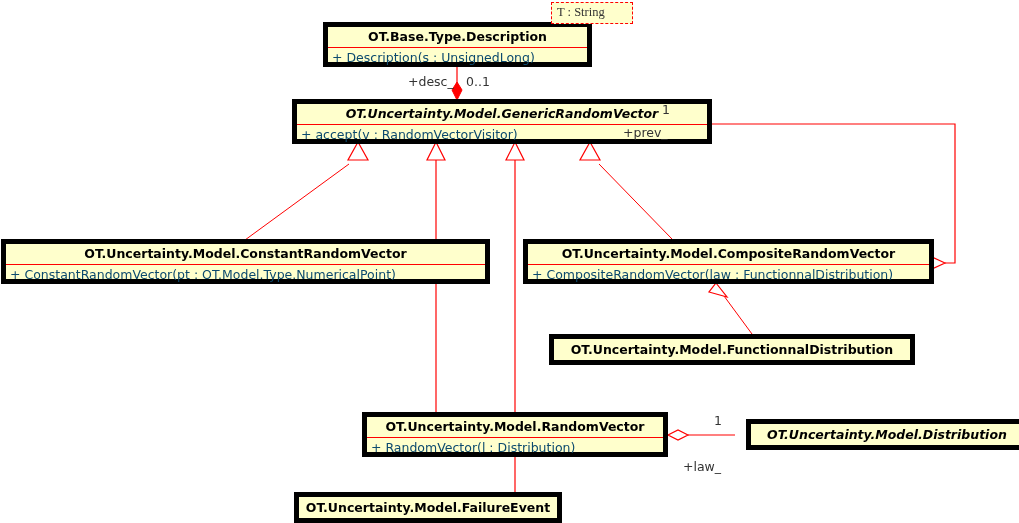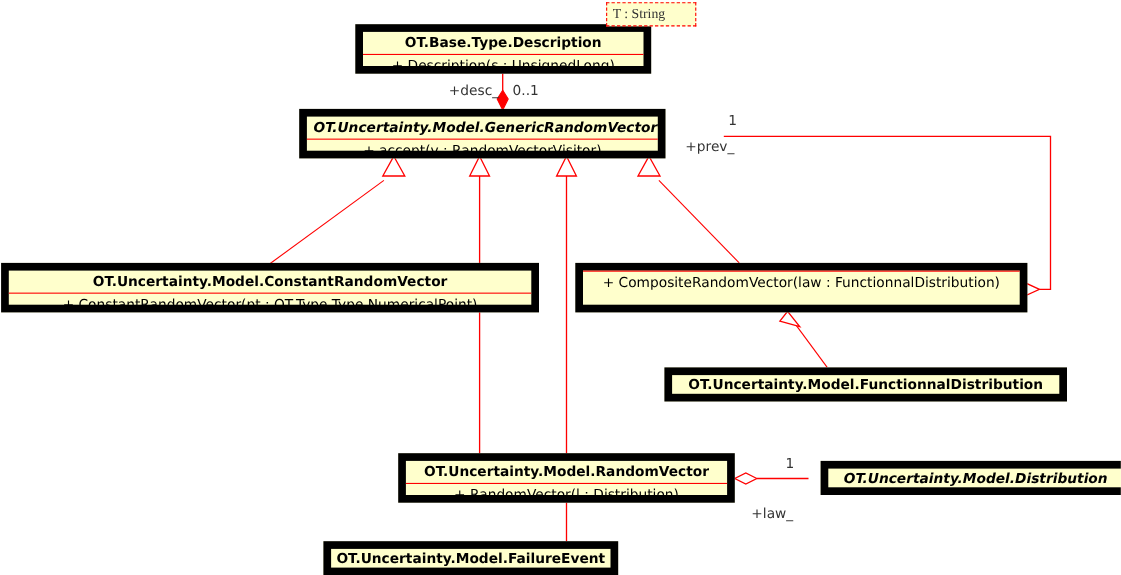--- a/index.html
+++ b/index.html
@@ -19,21 +19,21 @@
   }
   #edges {
     position: absolute;
     left: 0;
     top: 0;
     width: 1019px;
     height: 523px;
   }
   .uml-class {
     position: absolute;
-    border: 7px solid #000000;
+    border: 5px solid #000000;
     background: #ffffcc;
     box-sizing: border-box;
     z-index: 5;
   }
   .uml-name {
     font-weight: bold;
     font-size: 12.5px;
     color: #000000;
     text-align: center;
     padding: 2px 6px 3px 6px;
@@ -44,22 +44,22 @@
     font-style: italic;
   }
   .uml-divider {
     border-top: 1px solid #ff0000;
     height: 0;
     font-size: 0;
     line-height: 0;
   }
   .uml-ops {
     font-size: 12.5px;
-    color: #000000;
-    text-align: center;
+    color: #0c4a6e;
+    text-align: left;
     padding: 2px 4px 3px 4px;
     line-height: 15px;
     white-space: nowrap;
   }
   .template-box {
     position: absolute;
     border: 1px dashed #ff0000;
     background: #ffffcc;
     box-sizing: border-box;
     font-size: 12.5px;
@@ -130,38 +130,39 @@
   </svg>
 
   <div class="template-box" style="left:551px; top:2px; width:82px; height:22px;">T : String</div>
 
   <div class="uml-class" style="left:323px; top:22px; width:269px; height:45px;">
     <div class="uml-name">OT.Base.Type.Description</div>
     <div class="uml-divider"></div>
     <div class="uml-ops">+ Description(s : UnsignedLong)</div>
   </div>
 
-  <div class="uml-class" style="left:272px; top:99px; width:333px; height:45px;">
+  <div class="uml-class" style="left:292px; top:99px; width:420px; height:45px;">
     <div class="uml-name abstract">OT.Uncertainty.Model.GenericRandomVector</div>
     <div class="uml-divider"></div>
     <div class="uml-ops">+ accept(v : RandomVectorVisitor)</div>
   </div>
 
   <div class="uml-class" style="left:1px; top:239px; width:489px; height:45px;">
     <div class="uml-name">OT.Uncertainty.Model.ConstantRandomVector</div>
     <div class="uml-divider"></div>
-    <div class="uml-ops">+ ConstantRandomVector(pt : OT.Type.Type.NumericalPoint)</div>
+    <div class="uml-ops">+ ConstantRandomVector(pt : OT.Model.Type.NumericalPoint)</div>
   </div>
 
   <div class="uml-class" style="left:523px; top:239px; width:411px; height:45px;">
+    <div class="uml-name">OT.Uncertainty.Model.CompositeRandomVector</div>
     <div class="uml-divider"></div>
     <div class="uml-ops">+ CompositeRandomVector(law : FunctionnalDistribution)</div>
   </div>
 
-  <div class="uml-class" style="left:604px; top:334px; width:366px; height:31px; display:flex; align-items:center; justify-content:center;">
+  <div class="uml-class" style="left:549px; top:334px; width:366px; height:31px; display:flex; align-items:center; justify-content:center;">
     <div class="uml-name">OT.Uncertainty.Model.FunctionnalDistribution</div>
   </div>
 
   <div class="uml-class" style="left:362px; top:412px; width:306px; height:45px;">
     <div class="uml-name">OT.Uncertainty.Model.RandomVector</div>
     <div class="uml-divider"></div>
     <div class="uml-ops">+ RandomVector(l : Distribution)</div>
   </div>
 
   <div class="uml-class" style="left:746px; top:419px; width:282px; height:31px; display:flex; align-items:center; justify-content:center;">

